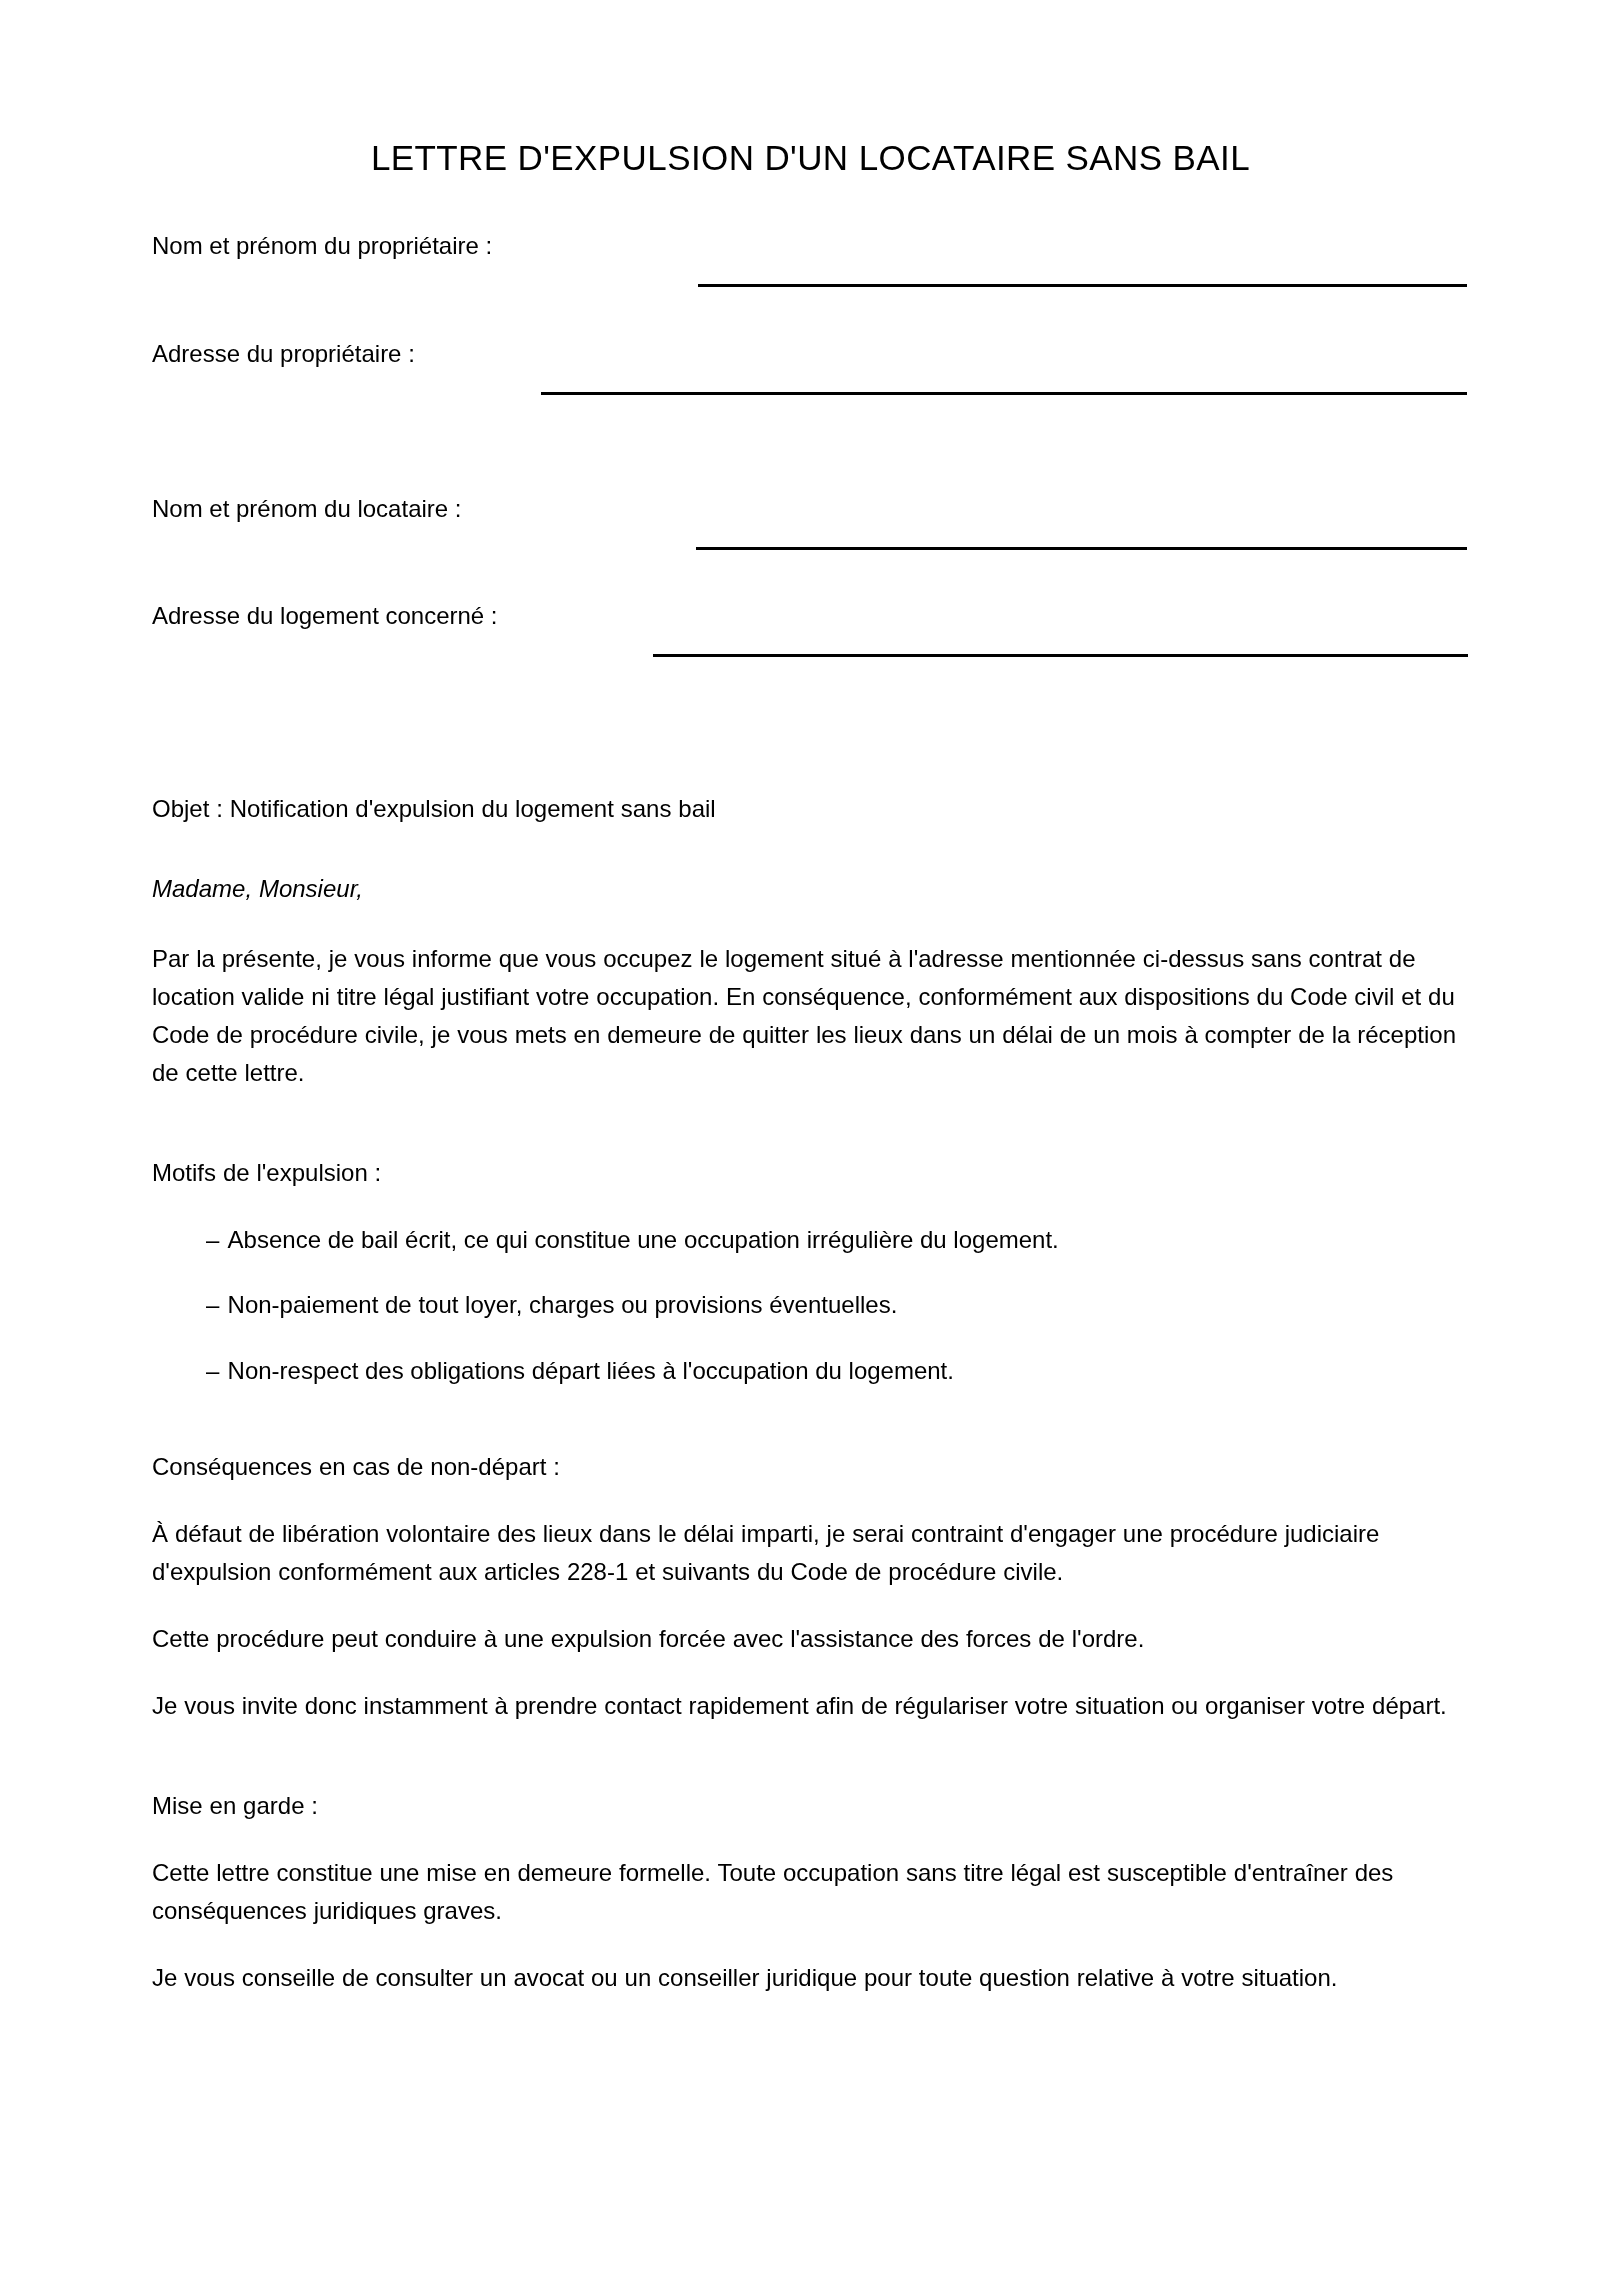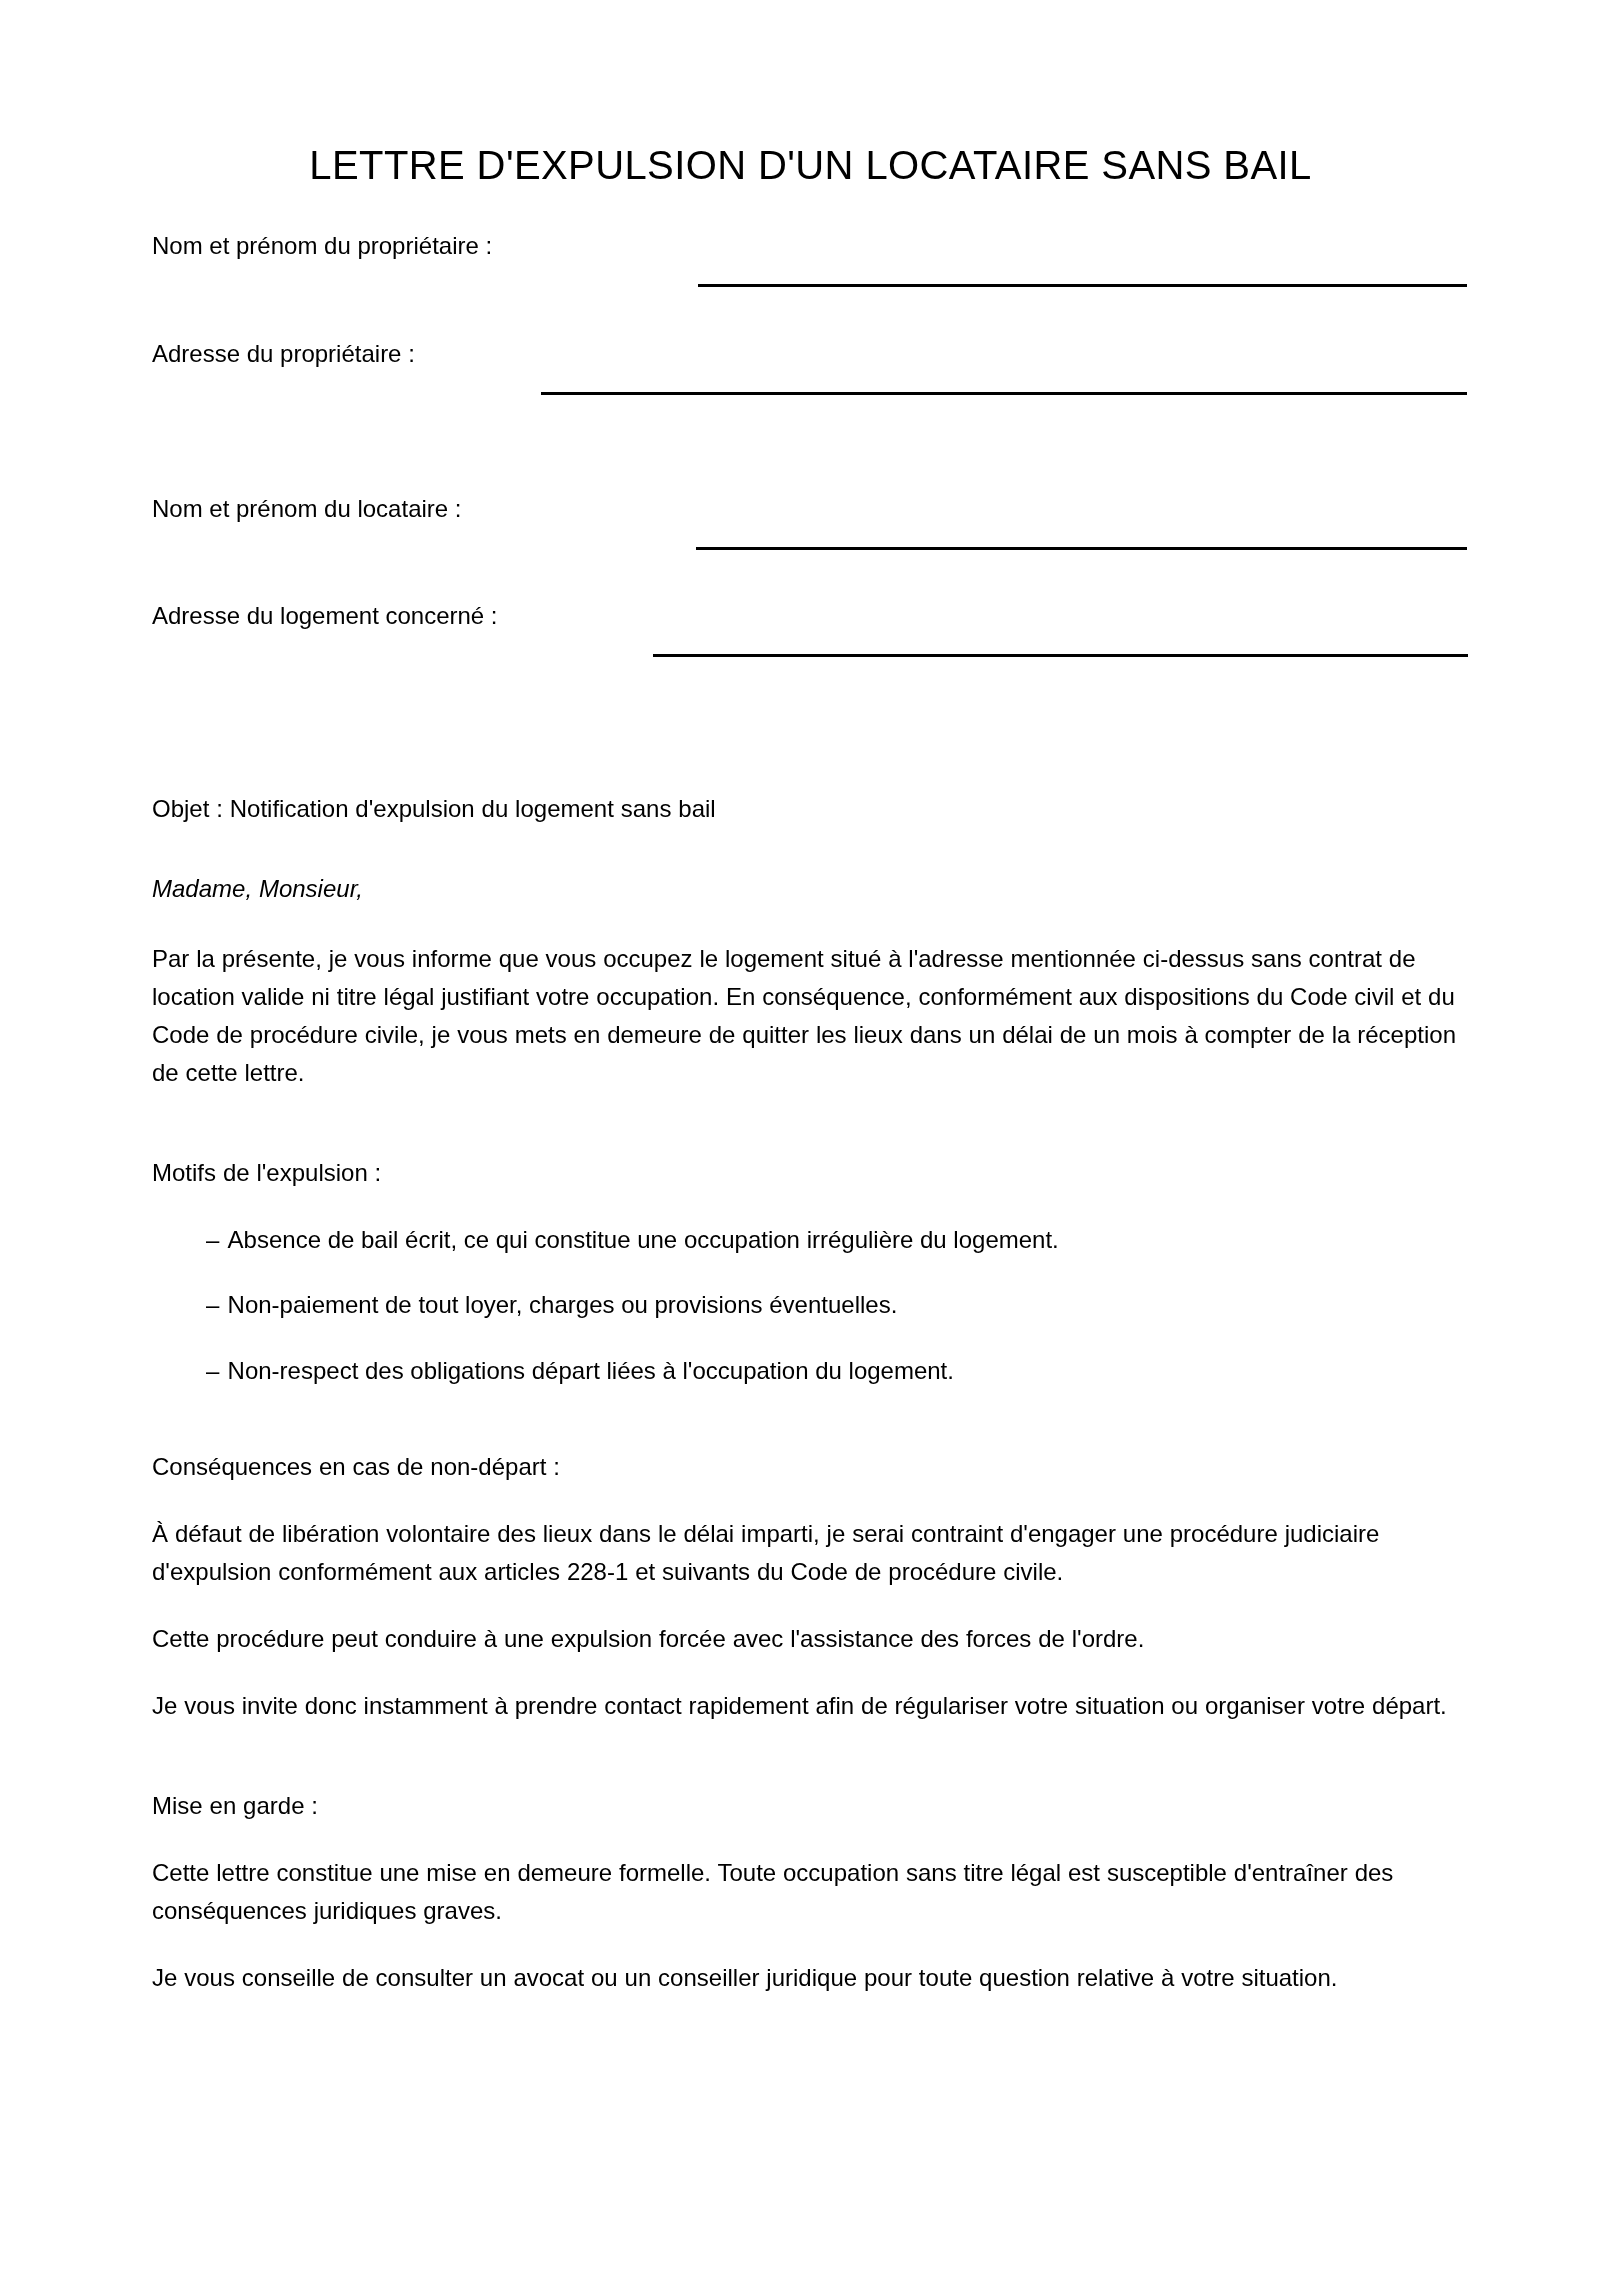--- a/index.html
+++ b/index.html
@@ -25,21 +25,21 @@
     overflow: hidden;
   }
 
   
   .doc-title {
     position: absolute;
     top: 114px;
     left: 0;
     width: 1621px;
     text-align: center;
-    font-size: 40px;
+    font-size: 35px;
     font-weight: 400;
     letter-spacing: 0.4px;
     line-height: 1.2;
     white-space: nowrap;
   }
 
   
   .form-block {
     position: absolute;
     top: 231px;

